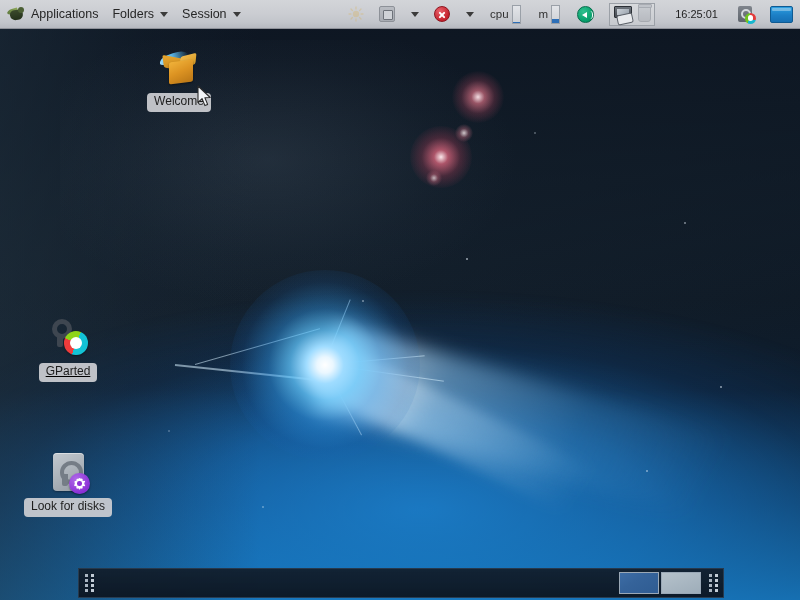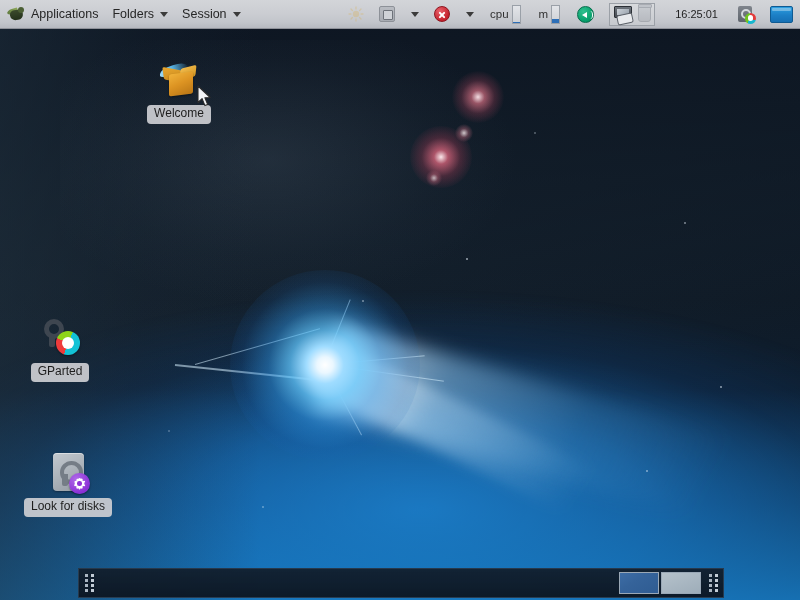--- a/index.html
+++ b/index.html
@@ -734,34 +734,34 @@
       </div>
 
       <div class="tray-item">
         <span class="winbtn-tray"></span>
       </div>
 
     </div>
   </div>
 
 
-  <div class="desk-icon" id="di-welcome" style="left: 131px; top: 58px;">
+  <div class="desk-icon" id="di-welcome" style="left: 131px; top: 46px;">
     <span class="glyph">
       <span class="welcome-ic">
         <span class="swoosh"></span>
         <span class="lid"></span>
         <span class="lid2"></span>
         <span class="box"></span>
       </span>
     </span>
     <span class="lbl">Welcome</span>
   </div>
 
 
-  <div class="desk-icon" id="di-gparted" style="left: 12px; top: 316px;">
+  <div class="desk-icon" id="di-gparted" style="left: 20px; top: 316px; text-decoration: underline;">
     <span class="glyph">
       <span class="gp-ic">
         <span class="ring"></span>
           <span class="stem"></span>
           <span class="pie"></span>
       </span>
     </span>
     <span class="lbl">GParted</span>
   </div>
 

